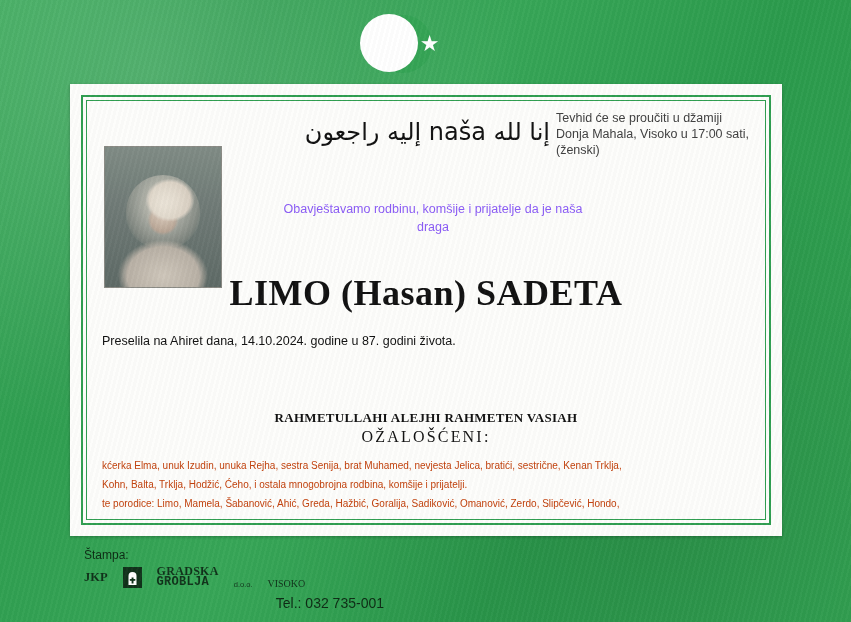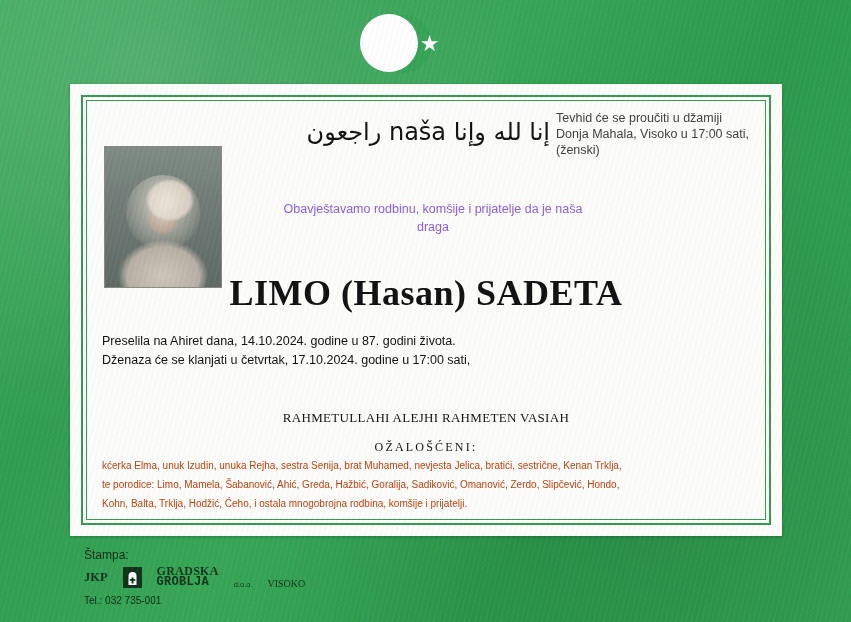--- a/index.html
+++ b/index.html
@@ -197,35 +197,34 @@
   }
 
   .rahmet {
     position: absolute;
     left: 0;
     right: 0;
     top: 306px;
     text-align: center;
     font-family: "Liberation Serif", serif;
     font-size: 13px;
-    font-weight: 400;
+    font-weight: 700;
     color: #111;
     letter-spacing: 0.3px;
   }
   .ozalosceni {
     position: absolute;
     left: 0;
     right: 0;
     top: 324px;
     text-align: center;
     font-family: "Liberation Serif", serif;
-    font-size: 12px;
+    font-size: 16px;
     color: #111;
     letter-spacing: 2.2px;
-    margin-top: 12px;
   }
 
   .family {
     position: absolute;
     left: 10px;
     right: 10px;
     top: 352px;
     font-size: 10px;
     line-height: 19px;
     color: #c2410c;
@@ -289,66 +288,66 @@
   }
   .logo-visoko {
     align-self: flex-end;
     font-family: "Liberation Serif", serif;
     font-size: 10px;
     font-weight: 400;
     color: #10321a;
     padding-bottom: 1px;
   }
   .tel {
-    font-size: 10px;
+    font-size: 14px;
     margin-top: 5px;
     color: #0d2b14;
+    text-align: right;
   }
 </style>
 </head>
 <body>
 
 <div class="page">
 
   <div class="emblem">
     <div class="crescent"></div>
     <div class="crescent-mask"></div>
     <div class="star">★</div>
   </div>
 
   <div class="card">
     <div class="card-inner-border"></div>
     <div class="card-inner-border2"></div>
 
     <div class="content">
 
-      <div class="basmala">إنا لله وإنا naša راجعون</div>
+      <div class="basmala">إنا لله naša إليه راجعون</div>
 
       <div class="tevhid">Tevhid će se proučiti u džamiji Donja Mahala, Visoko u 17:00 sati, (ženski)</div>
 
       <div class="photo">
         <div class="photo-img"></div>
       </div>
 
       <div class="announce">Obavještavamo rodbinu, komšije i prijatelje da je naša draga</div>
 
       <div class="name">LIMO (Hasan) SADETA</div>
 
       <div class="details">
         <div>Preselila na Ahiret dana, 14.10.2024. godine u 87. godini života.</div>
-        <div>Dženaza će se klanjati u četvrtak, 17.10.2024. godine u 17:00 sati,</div>
       </div>
 
       <div class="rahmet">RAHMETULLAHI ALEJHI RAHMETEN VASIAH</div>
       <div class="ozalosceni">OŽALOŠĆENI:</div>
 
       <div class="family">
         <div>kćerka Elma, unuk Izudin, unuka Rejha, sestra Senija, brat Muhamed, nevjesta Jelica, bratići, sestrične, Kenan Trklja,</div>
+        <div>Kohn, Balta, Trklja, Hodžić, Ćeho, i ostala mnogobrojna rodbina, komšije i prijatelji.</div>
         <div>te  porodice: Limo, Mamela, Šabanović, Ahić, Greda, Hažbić, Goralija, Sadiković, Omanović, Zerdo, Slipčević, Hondo,</div>
-        <div>Kohn, Balta, Trklja, Hodžić, Ćeho, i ostala mnogobrojna rodbina, komšije i prijatelji.</div>
       </div>
 
     </div>
   </div>
 
   <div class="footer">
     <div class="stampa">Štampa:</div>
     <div class="logo-row">
       <span class="logo-jkp">JKP</span>
       <span class="logo-mark">

